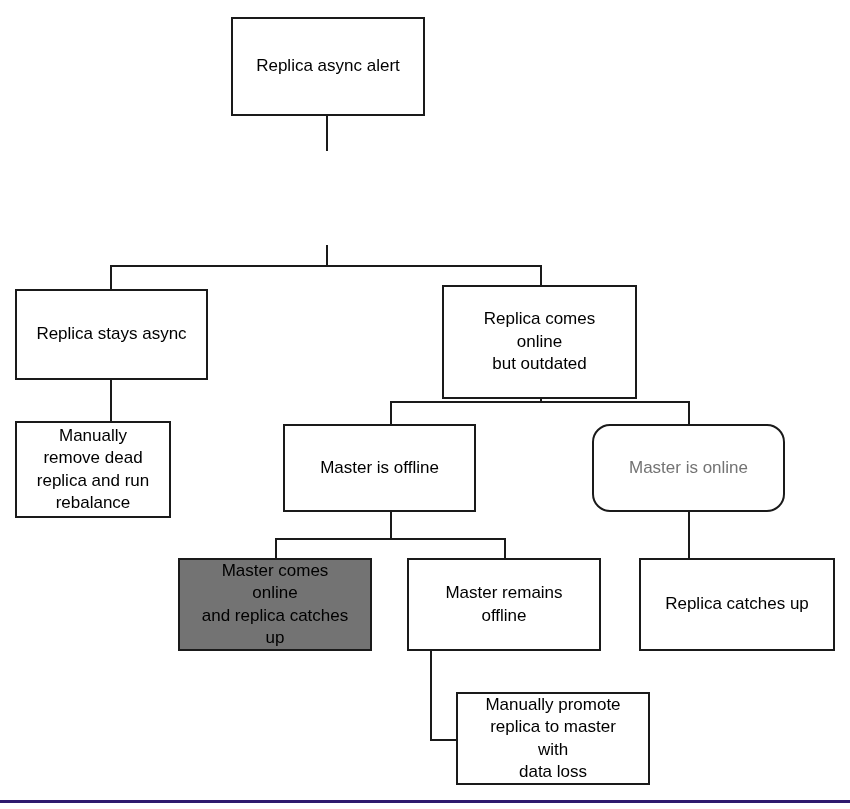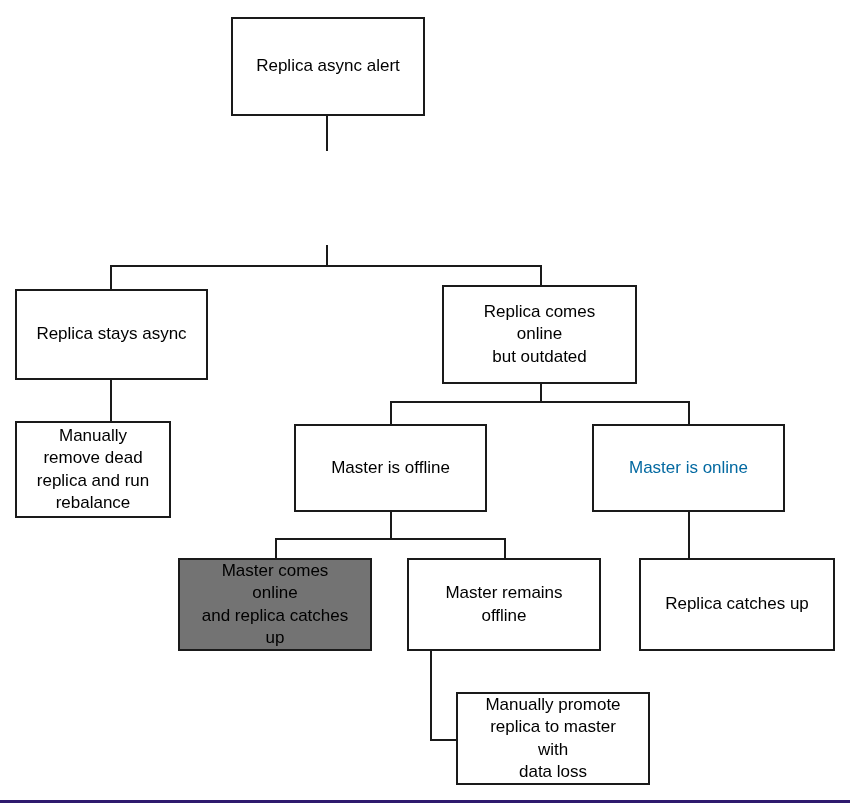--- a/index.html
+++ b/index.html
@@ -84,36 +84,36 @@
 
   <div class="node" style="left: 231px; top: 17px; width: 194px; height: 99px; border-color: rgb(26, 26, 26); background: rgb(255, 255, 255); color: rgb(0, 0, 0);">
     <span class="node-label">Replica async alert</span>
   </div>
 
 
   <div class="node" style="left: 15px; top: 289px; width: 193px; height: 91px; border-color: rgb(26, 26, 26); background: rgb(255, 255, 255); color: rgb(0, 0, 0);">
     <span class="node-label">Replica stays async</span>
   </div>
 
-  <div class="node" style="left: 442px; top: 285px; width: 195px; height: 99px; border-color: rgb(26, 26, 26); background: rgb(255, 255, 255); color: rgb(0, 0, 0);">
+  <div class="node" style="left: 442px; top: 285px; width: 195px; height: 114px; border-color: rgb(26, 26, 26); background: rgb(255, 255, 255); color: rgb(0, 0, 0);">
     <span class="node-label">Replica comes online
 but outdated</span>
   </div>
 
   <div class="node" style="left: 15px; top: 421px; width: 156px; height: 97px; border-color: rgb(26, 26, 26); background: rgb(255, 255, 255); color: rgb(0, 0, 0);">
     <span class="node-label">Manually remove dead
 replica and run
 rebalance</span>
   </div>
 
-  <div class="node" style="left: 294px; top: 424px; width: 193px; height: 88px; border-color: rgb(26, 26, 26); background: rgb(255, 255, 255); color: rgb(0, 0, 0);">
+  <div class="node" style="left: 283px; top: 424px; width: 193px; height: 88px; border-color: rgb(26, 26, 26); background: rgb(255, 255, 255); color: rgb(0, 0, 0);">
     <span class="node-label">Master is offline</span>
   </div>
 
-  <div class="node" style="left: 592px; top: 424px; width: 193px; height: 88px; border-color: rgb(26, 26, 26); background: rgb(255, 255, 255); color: #0369a1;">
+  <div class="node" style="left: 592px; top: 424px; width: 193px; height: 88px; border-color: rgb(26, 26, 26); background: rgb(255, 255, 255); color: #737373; border-radius: 18px;">
     <span class="node-label">Master is online</span>
   </div>
 
   <div class="node" style="left: 178px; top: 558px; width: 194px; height: 93px; border-color: rgb(26, 26, 26); background: #737373; color: rgb(0, 0, 0);">
     <span class="node-label">Master comes online
 and replica catches up</span>
   </div>
 
   <div class="node" style="left: 639px; top: 558px; width: 196px; height: 93px; border-color: rgb(26, 26, 26); background: rgb(255, 255, 255); color: rgb(0, 0, 0);">
     <span class="node-label">Replica catches up</span>

